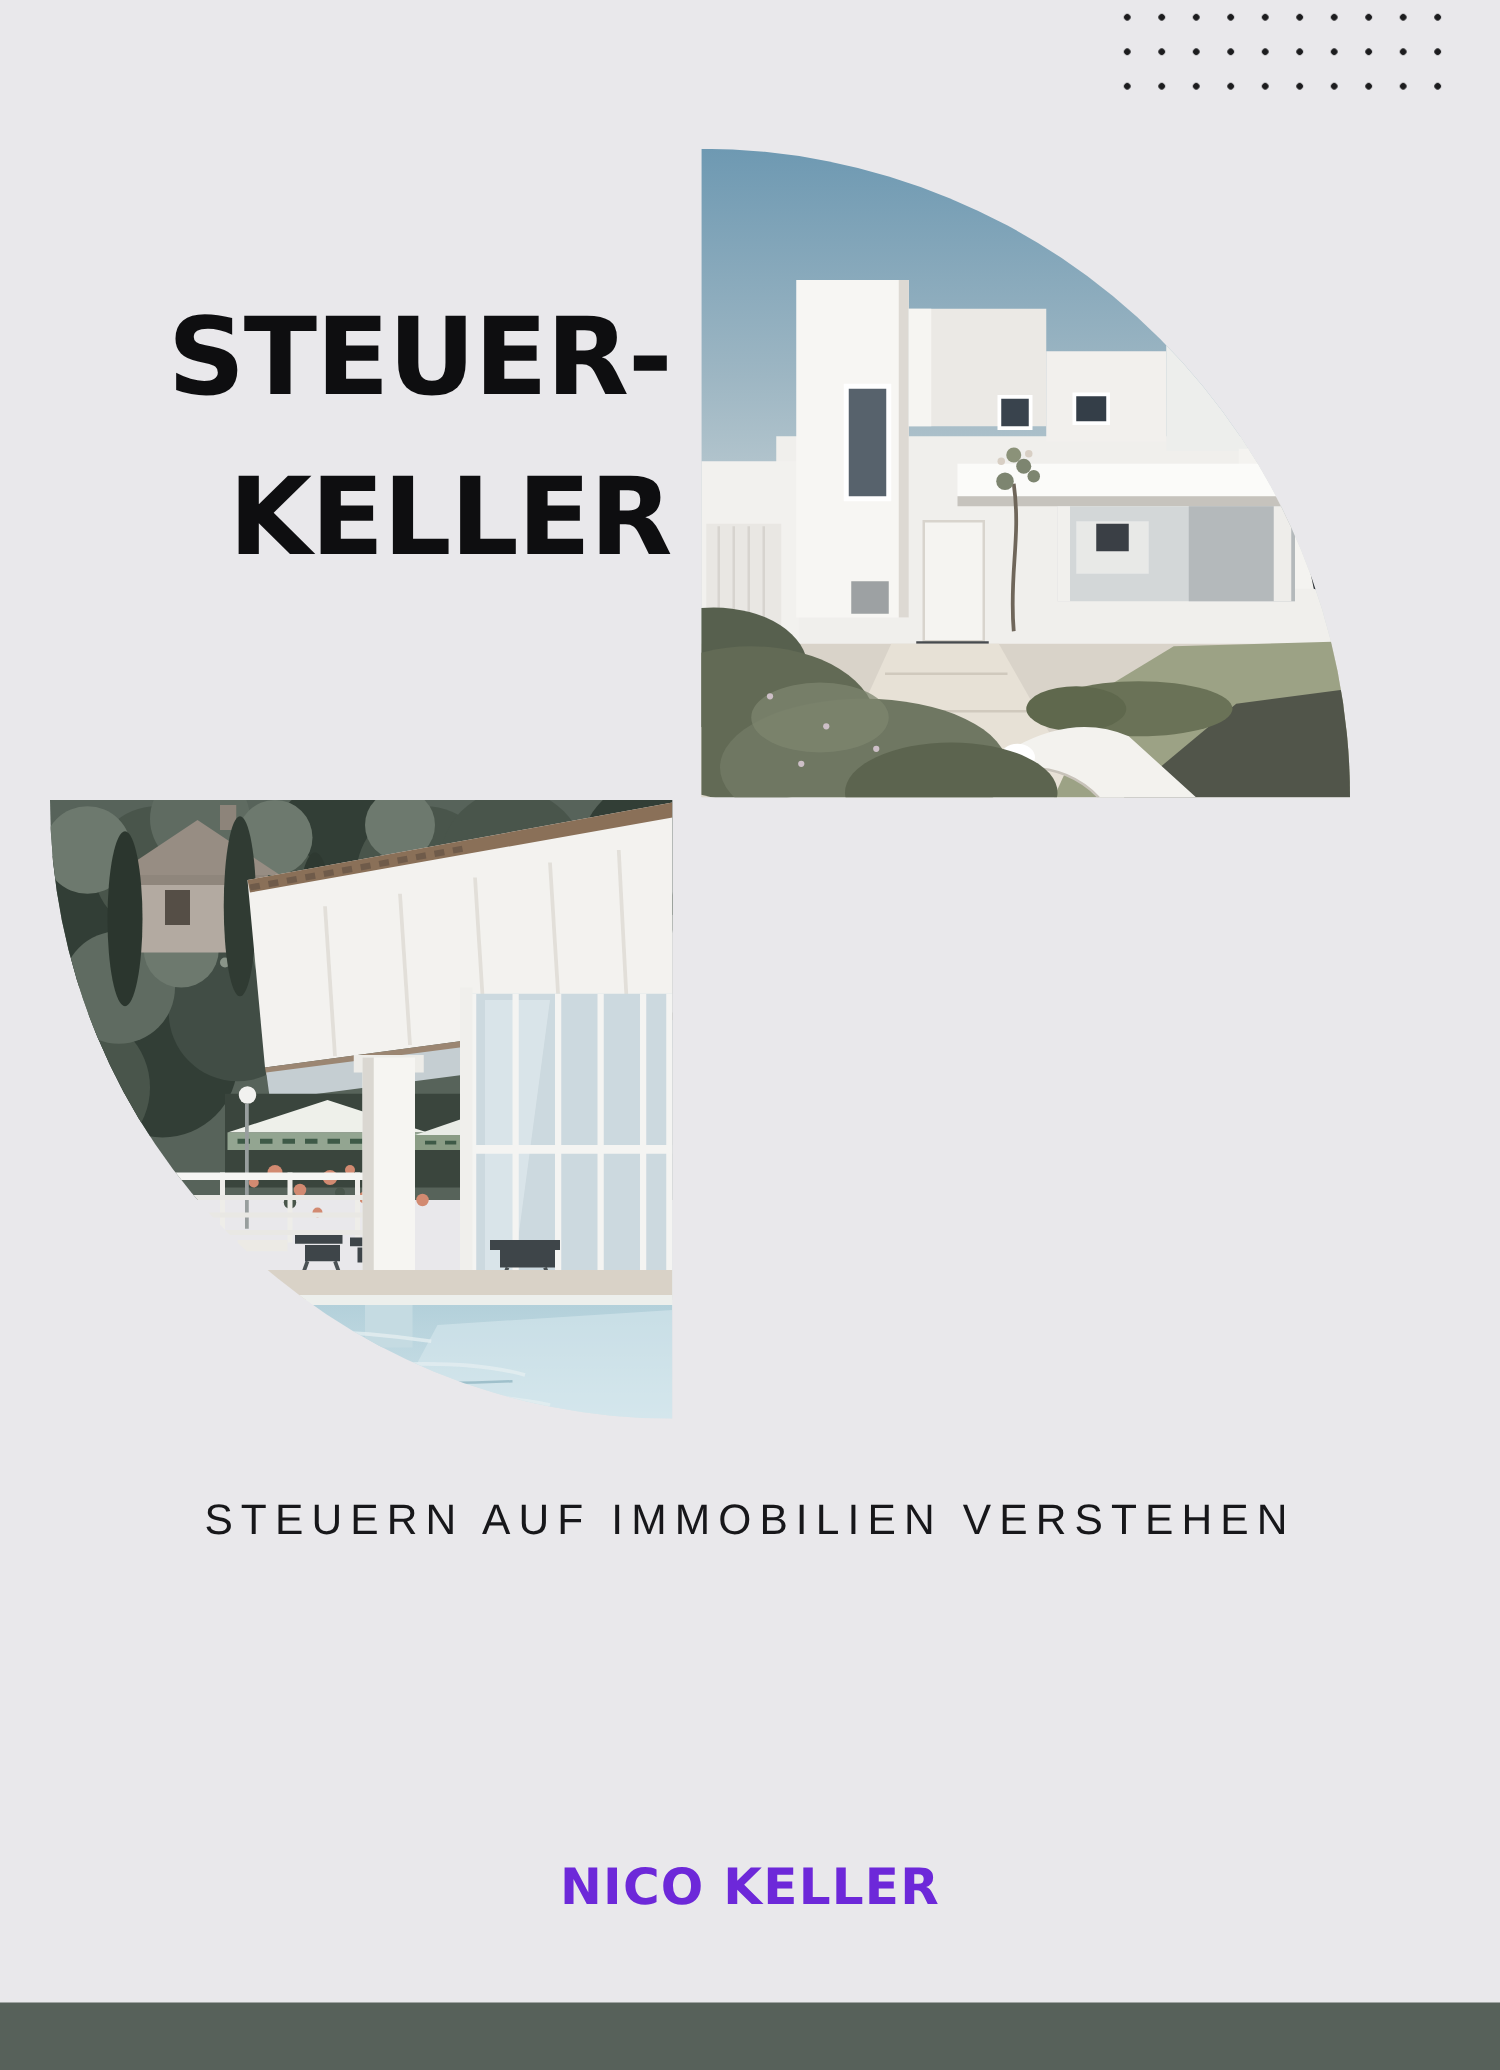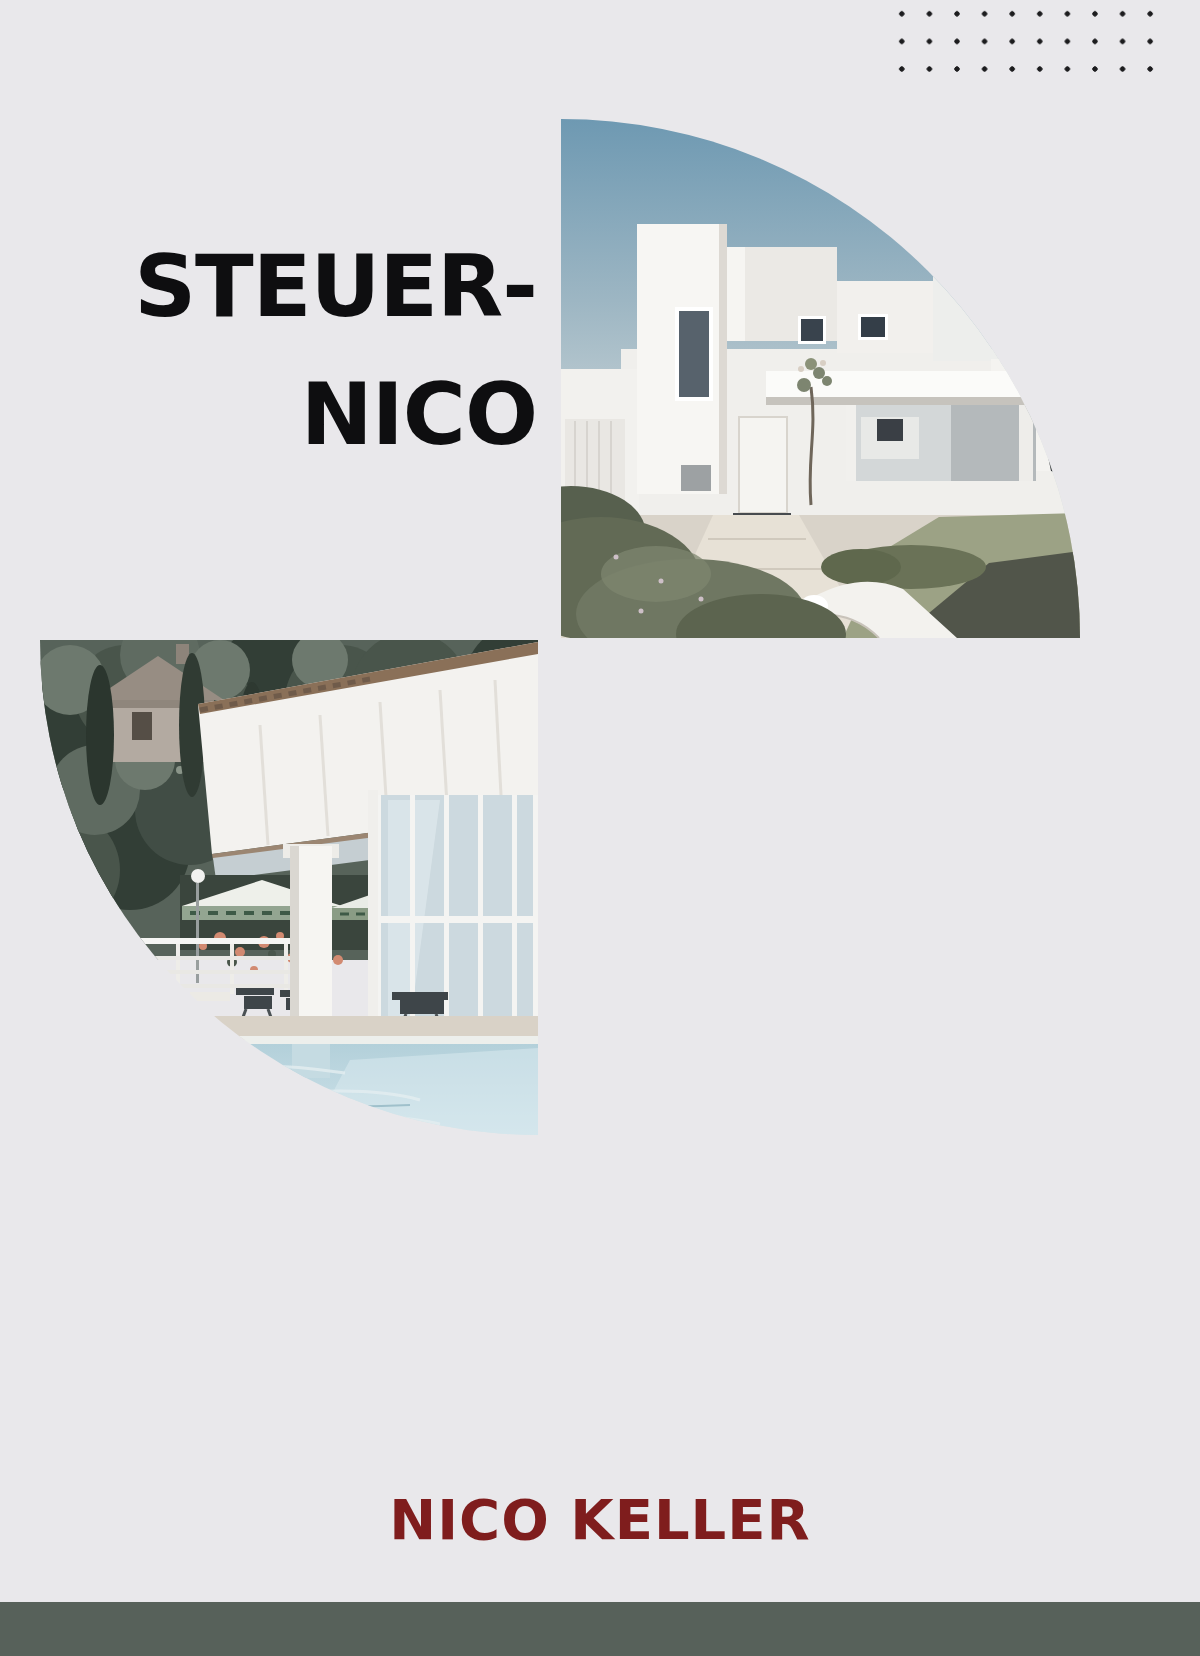--- a/index.html
+++ b/index.html
@@ -46,23 +46,23 @@
     font-weight:400;
     font-size:34px;
     letter-spacing:6.5px;
     color:#17171a;
     white-space:nowrap;
   }
   .author{
     position:absolute;top:1487px;left:0;width:100%;
     text-align:center;
     font-weight:bold;
-    font-size:56px;
+    font-size:40px;
     letter-spacing:1px;
-    color:#7f1d1d;
+    color:#6d28d9;
     white-space:nowrap;
   }
   .footer-bar{
     position:absolute;left:0;bottom:0;width:100%;height:54px;
     background:#57615a;
   }
 </style>
 </head>
 <body>
 
@@ -310,22 +310,23 @@
       </g>
       <g stroke="#9fc0cb" stroke-width="2" fill="none">
         <path d="M140,435 q60,6 120,2"></path>
         <path d="M220,462 q70,7 150,3"></path>
       </g>
     </svg>
   </div>
 
   <div class="title title-left">
     <div>STEUER-</div>
-    <div>NICO</div>
+    <div>KELLER</div>
   </div>
 
 
+  <div class="subtitle">STEUERN AUF IMMOBILIEN VERSTEHEN</div>
 
   <div class="author">NICO KELLER</div>
 
   <div class="footer-bar"></div>
 
 </div>
 
 </body></html>

